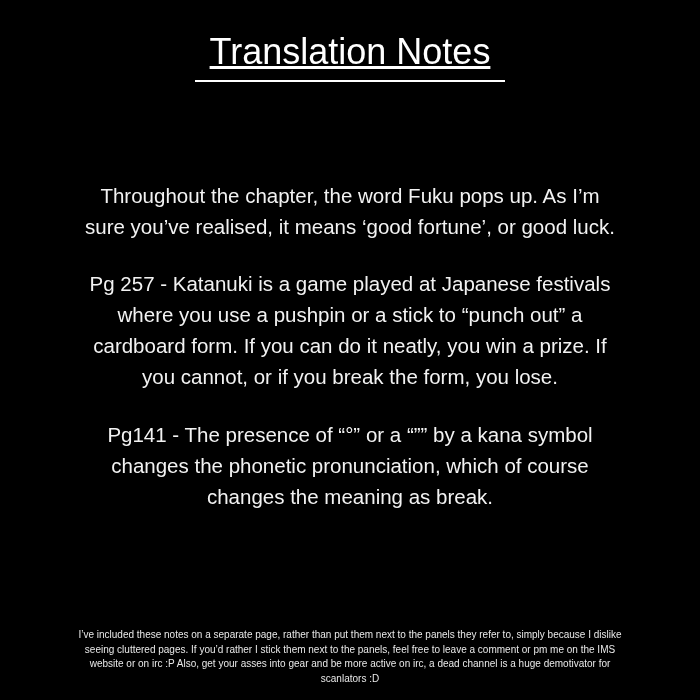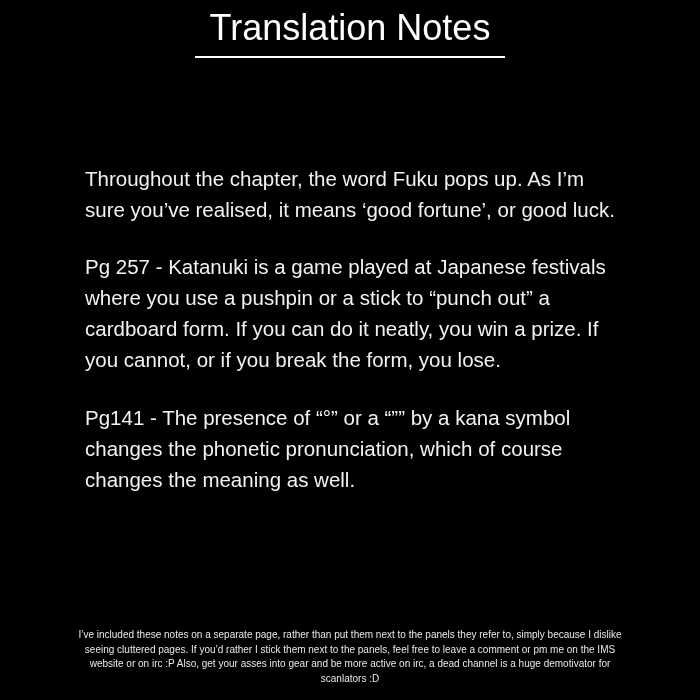--- a/index.html
+++ b/index.html
@@ -17,48 +17,49 @@
   .page {
     position: relative;
     width: 700px;
     height: 700px;
     box-sizing: border-box;
     display: flex;
     flex-direction: column;
     align-items: center;
   }
   .title {
-    margin-top: 8px;
+    margin-top: 32px;
     font-size: 36px;
     font-weight: normal;
     letter-spacing: 0px;
     text-align: center;
     color: #ffffff;
     position: relative;
     padding-bottom: 6px;
     line-height: 1.1;
+    text-decoration: underline;
   }
   .title .rule {
     display: block;
     width: 310px;
     height: 2px;
     background: #ffffff;
     margin: 8px auto 0 auto;
   }
   .body-block {
     width: 560px;
     margin: 0 auto;
     text-align: center;
     font-size: 20.5px;
     line-height: 1.52;
     color: #f2f2f2;
   }
   .para {
-    margin: 15px;
-    text-align: left;
+    margin: 8px;
+    text-align: center;
   }
   .para + .para {
     margin-top: 26px;
   }
   .spacer-top { height: 60px; }
   .footer {
     position: absolute;
     left: 0;
     right: 0;
     bottom: 14px;
@@ -78,18 +79,18 @@
   <h1 class="title">
     <span>Translation Notes</span>
     <span class="rule"></span>
   </h1>
 
   <div class="spacer-top"></div>
 
   <div class="body-block">
     <p class="para">Throughout the chapter, the word Fuku pops up. As I’m sure you’ve realised, it means ‘good fortune’, or good luck.</p>
     <p class="para">Pg 257 - Katanuki is a game played at Japanese festivals where you use a pushpin or a stick to “punch out” a cardboard form. If you can do it neatly, you win a prize. If you cannot, or if you break the form, you lose.</p>
-    <p class="para">Pg141 - The presence of “°” or a “”” by a kana symbol changes the phonetic pronunciation, which of course changes the meaning as well.</p>
+    <p class="para">Pg141 - The presence of “°” or a “”” by a kana symbol changes the phonetic pronunciation, which of course changes the meaning as break.</p>
   </div>
 
   <div class="footer">I’ve included these notes on a separate page, rather than put them next to the panels they refer to, simply because I dislike seeing cluttered pages. If you’d rather I stick them next to the panels, feel free to leave a comment or pm me on the IMS website or on irc :P Also, get your asses into gear and be more active on irc, a dead channel is a huge demotivator for scanlators :D</div>
 
 </div>
 
 </body></html>

